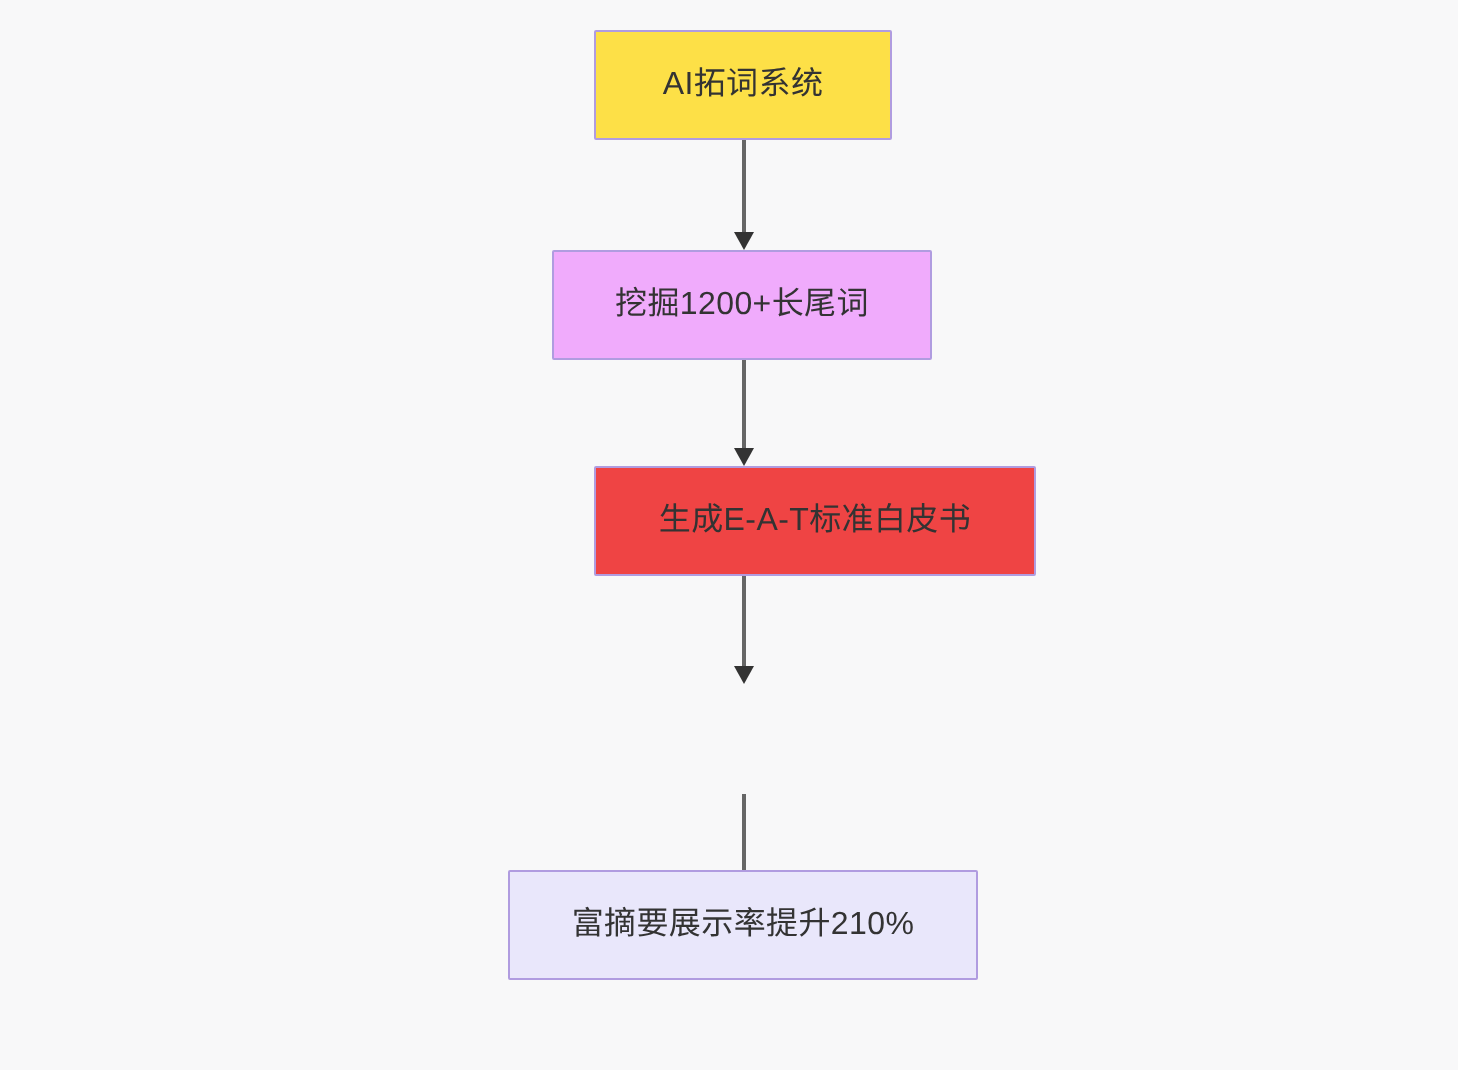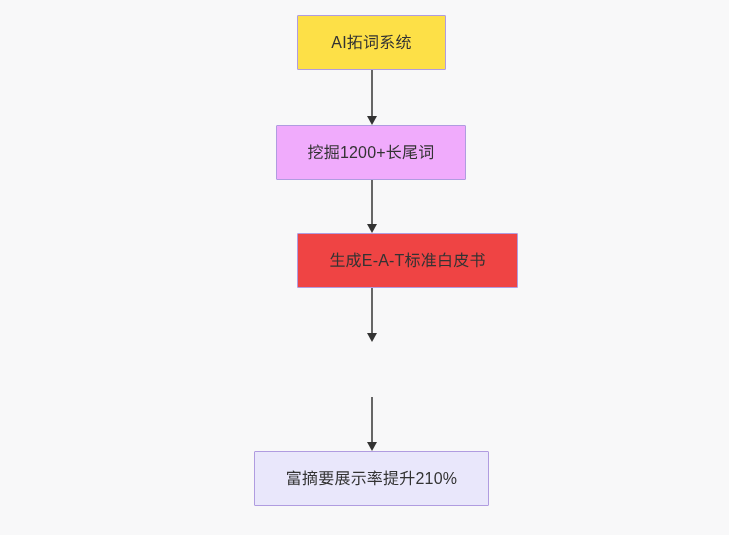--- a/index.html
+++ b/index.html
@@ -92,17 +92,17 @@
 
   <div class="flow-node" style="left: 297px; top: 15px; width: 149px; height: 55px; background: #fde047; border-color: rgb(176, 156, 224); color: rgb(51, 51, 51);">
     <span class="node-label">AI拓词系统</span>
   </div>
   <div class="flow-node" style="left: 276px; top: 125px; width: 190px; height: 55px; background: #f0abfc; border-color: rgb(176, 156, 224); color: rgb(51, 51, 51);">
     <span class="node-label">挖掘1200+长尾词</span>
   </div>
   <div class="flow-node" style="left: 261px; top: 233px; width: 221px; height: 55px; background: #ef4444; border-color: rgb(176, 156, 224); color: rgb(51, 51, 51); margin-left: 36px;">
     <span class="node-label">生成E-A-T标准白皮书</span>
   </div>
-  <div class="flow-node" style="left: 254px; top: 451px; width: 235px; height: 55px; background: rgb(233, 231, 251); border-color: rgb(176, 156, 224); color: rgb(51, 51, 51);">
+  <div class="flow-node" style="left: 254px; top: 435px; width: 235px; height: 55px; background: rgb(233, 231, 251); border-color: rgb(176, 156, 224); color: rgb(51, 51, 51);">
     <span class="node-label">富摘要展示率提升210%</span>
   </div>
 
 </div>
 
 </body></html>

